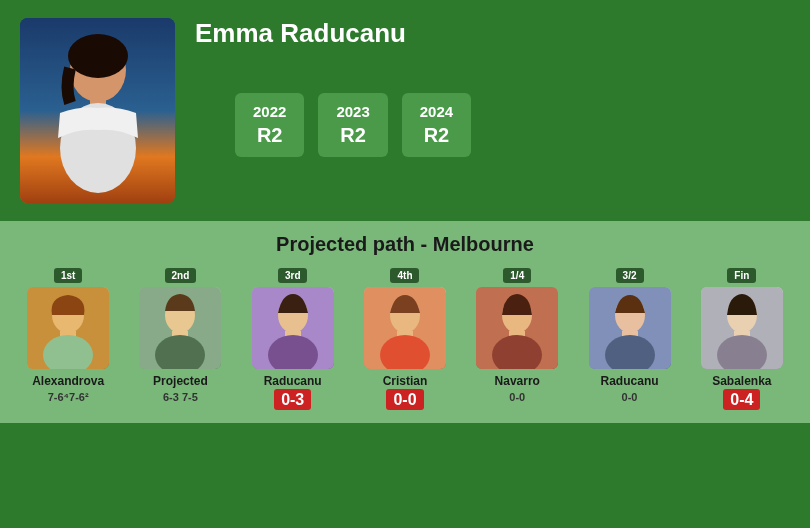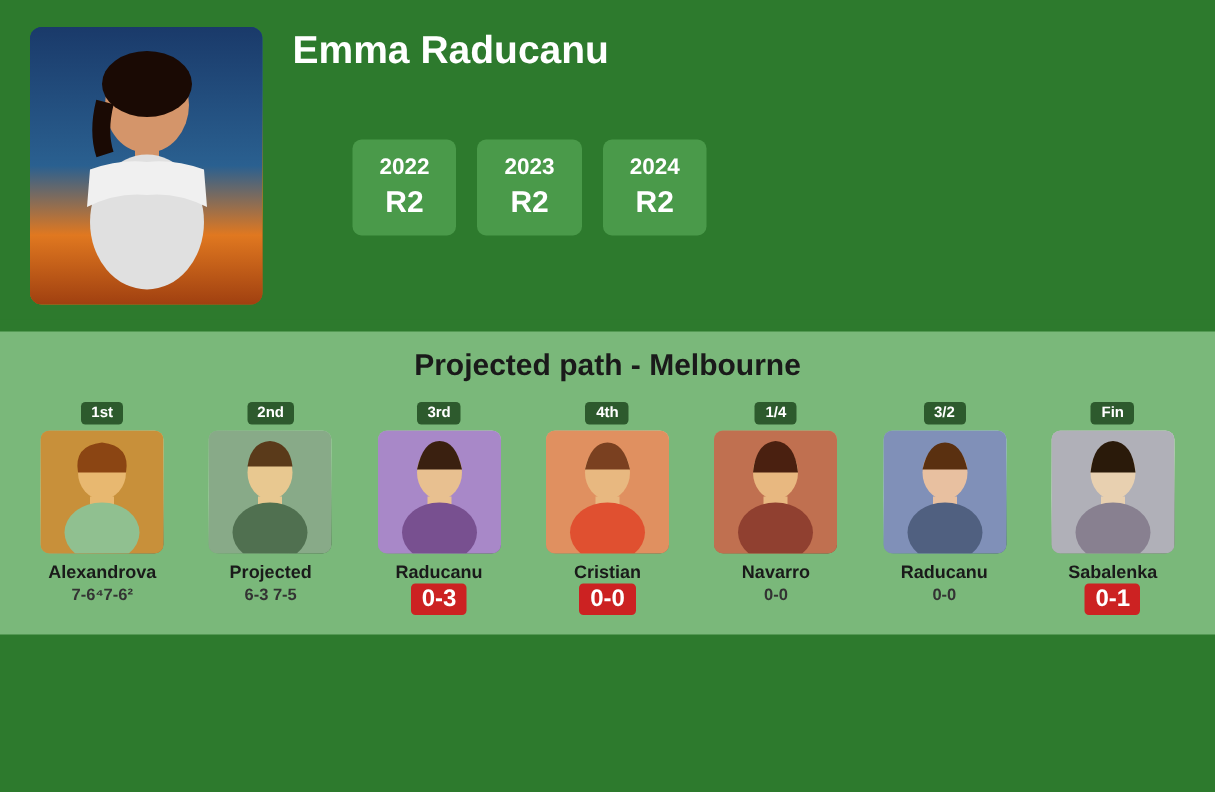--- a/index.html
+++ b/index.html
@@ -375,18 +375,18 @@
         <svg width="82" height="82" viewBox="0 0 82 82">
           <rect width="82" height="82" fill="#b0b0b8"></rect>
           <ellipse cx="41" cy="28" rx="15" ry="18" fill="#e8d0b0"></ellipse>
           <path d="M26 28 Q28 8 41 7 Q54 8 56 28" fill="#2a1a0a"></path>
           <rect x="33" y="44" width="16" height="12" fill="#e8d0b0"></rect>
           <ellipse cx="41" cy="68" rx="25" ry="20" fill="#888090"></ellipse>
         </svg>
       </div>
       <div class="player-card-name">Sabalenka</div>
       <div class="score-badge">
-        <span class="score-red">0-1</span>
+        <span class="score-red">0-4</span>
       </div>
     </div>
 
   </div>
 </div>
 
 </body></html>

